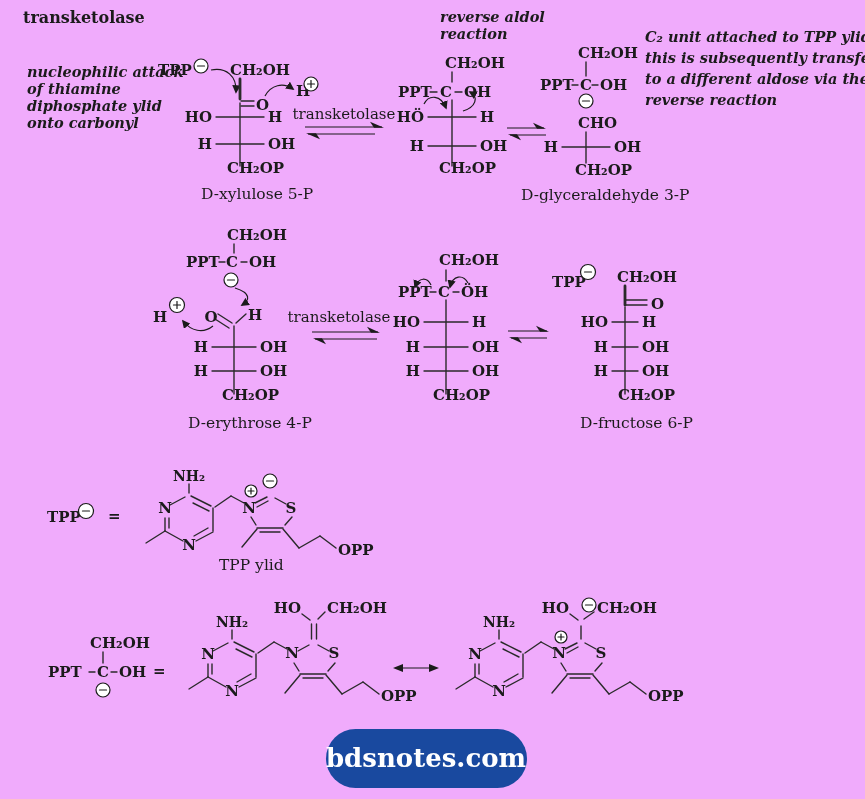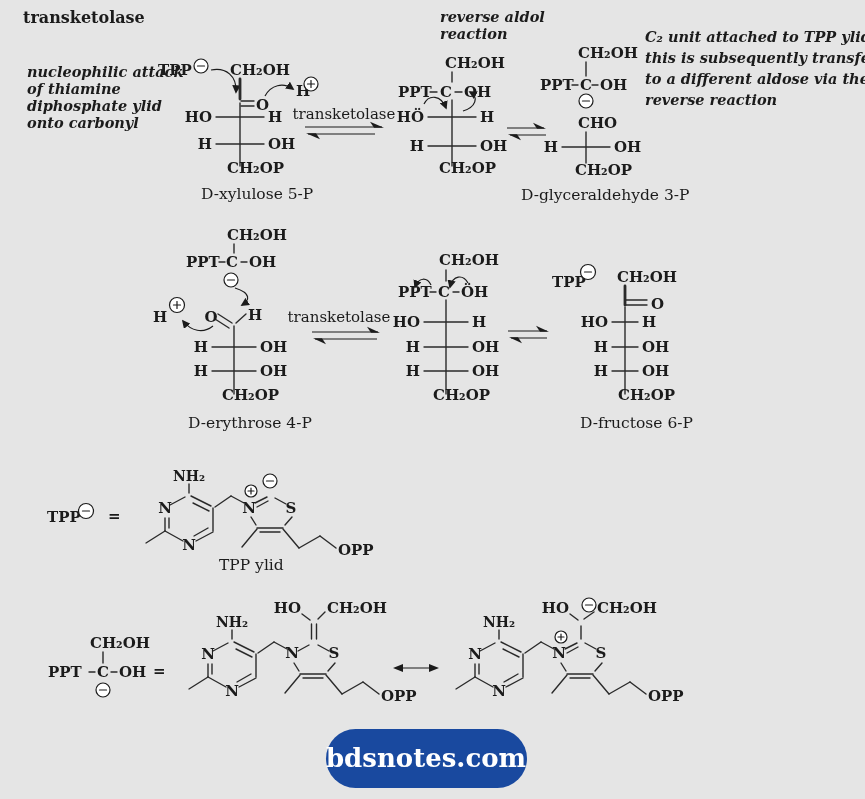--- a/index.html
+++ b/index.html
@@ -1,16 +1,16 @@
 <!DOCTYPE html>
 <html><head>
 <meta charset="utf-8">
 <style>
   html,body{margin:0;padding:0;background:#ffffff;}
-  .stage{position:relative;width:865px;height:799px;background:#e5e5e5;overflow:hidden;}
+  .stage{position:relative;width:865px;height:799px;background:#f0abfc;overflow:hidden;}
   svg text{font-family:"DejaVu Serif","DejaVu Sans",serif;fill:#1b1b1b;}
   .f{font-weight:bold;font-size:15px;}
   .fsm{font-weight:bold;font-size:14px;}
   .nm{font-size:15.5px;}
   .it{font-style:italic;font-weight:700;font-size:14.5px;}
   .hdr{font-weight:bold;font-size:16px;}
   .enz{font-size:15px;}
   .site{font-weight:bold;font-size:26px;fill:#ffffff;}
   .bond{stroke:#2a2a2a;stroke-width:1.4;fill:none;stroke-linecap:round;}
   .bb{stroke-width:2.8;}

